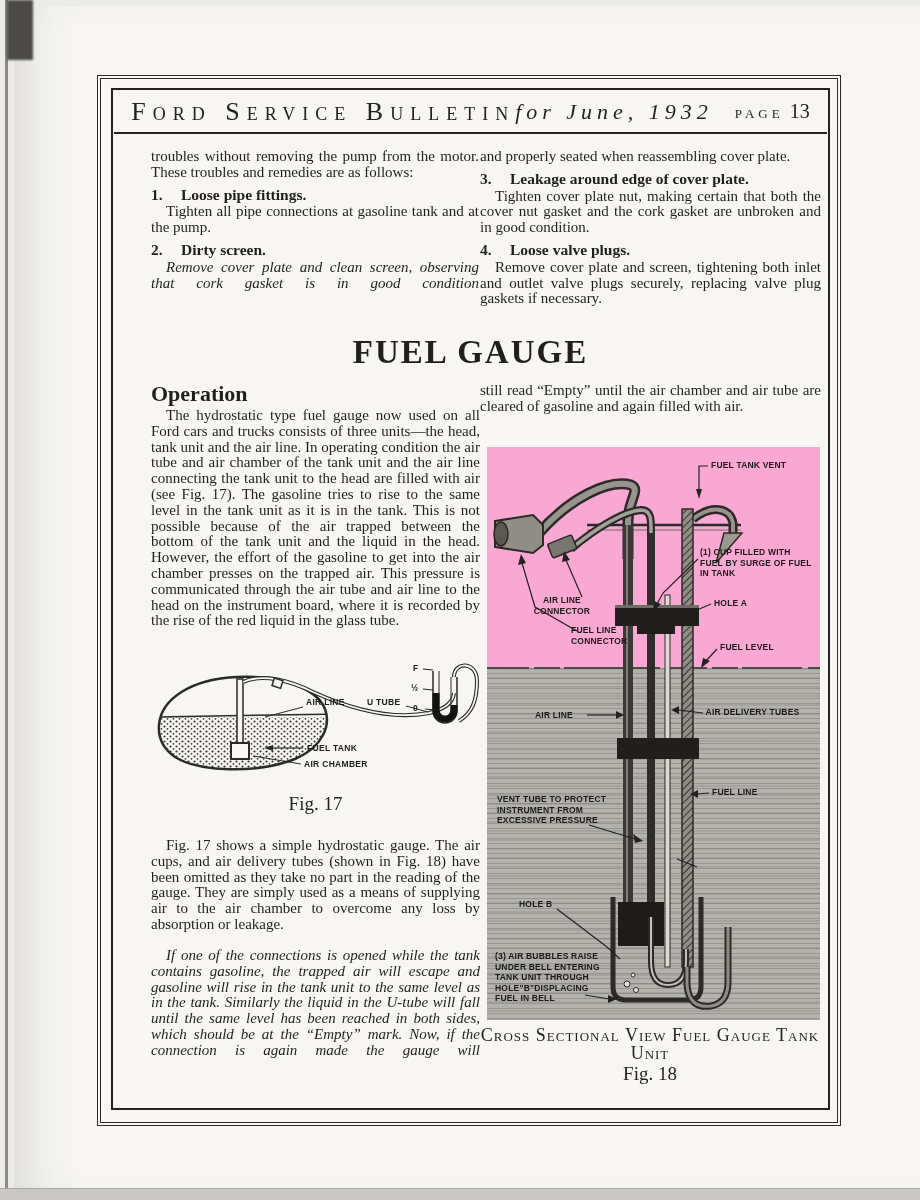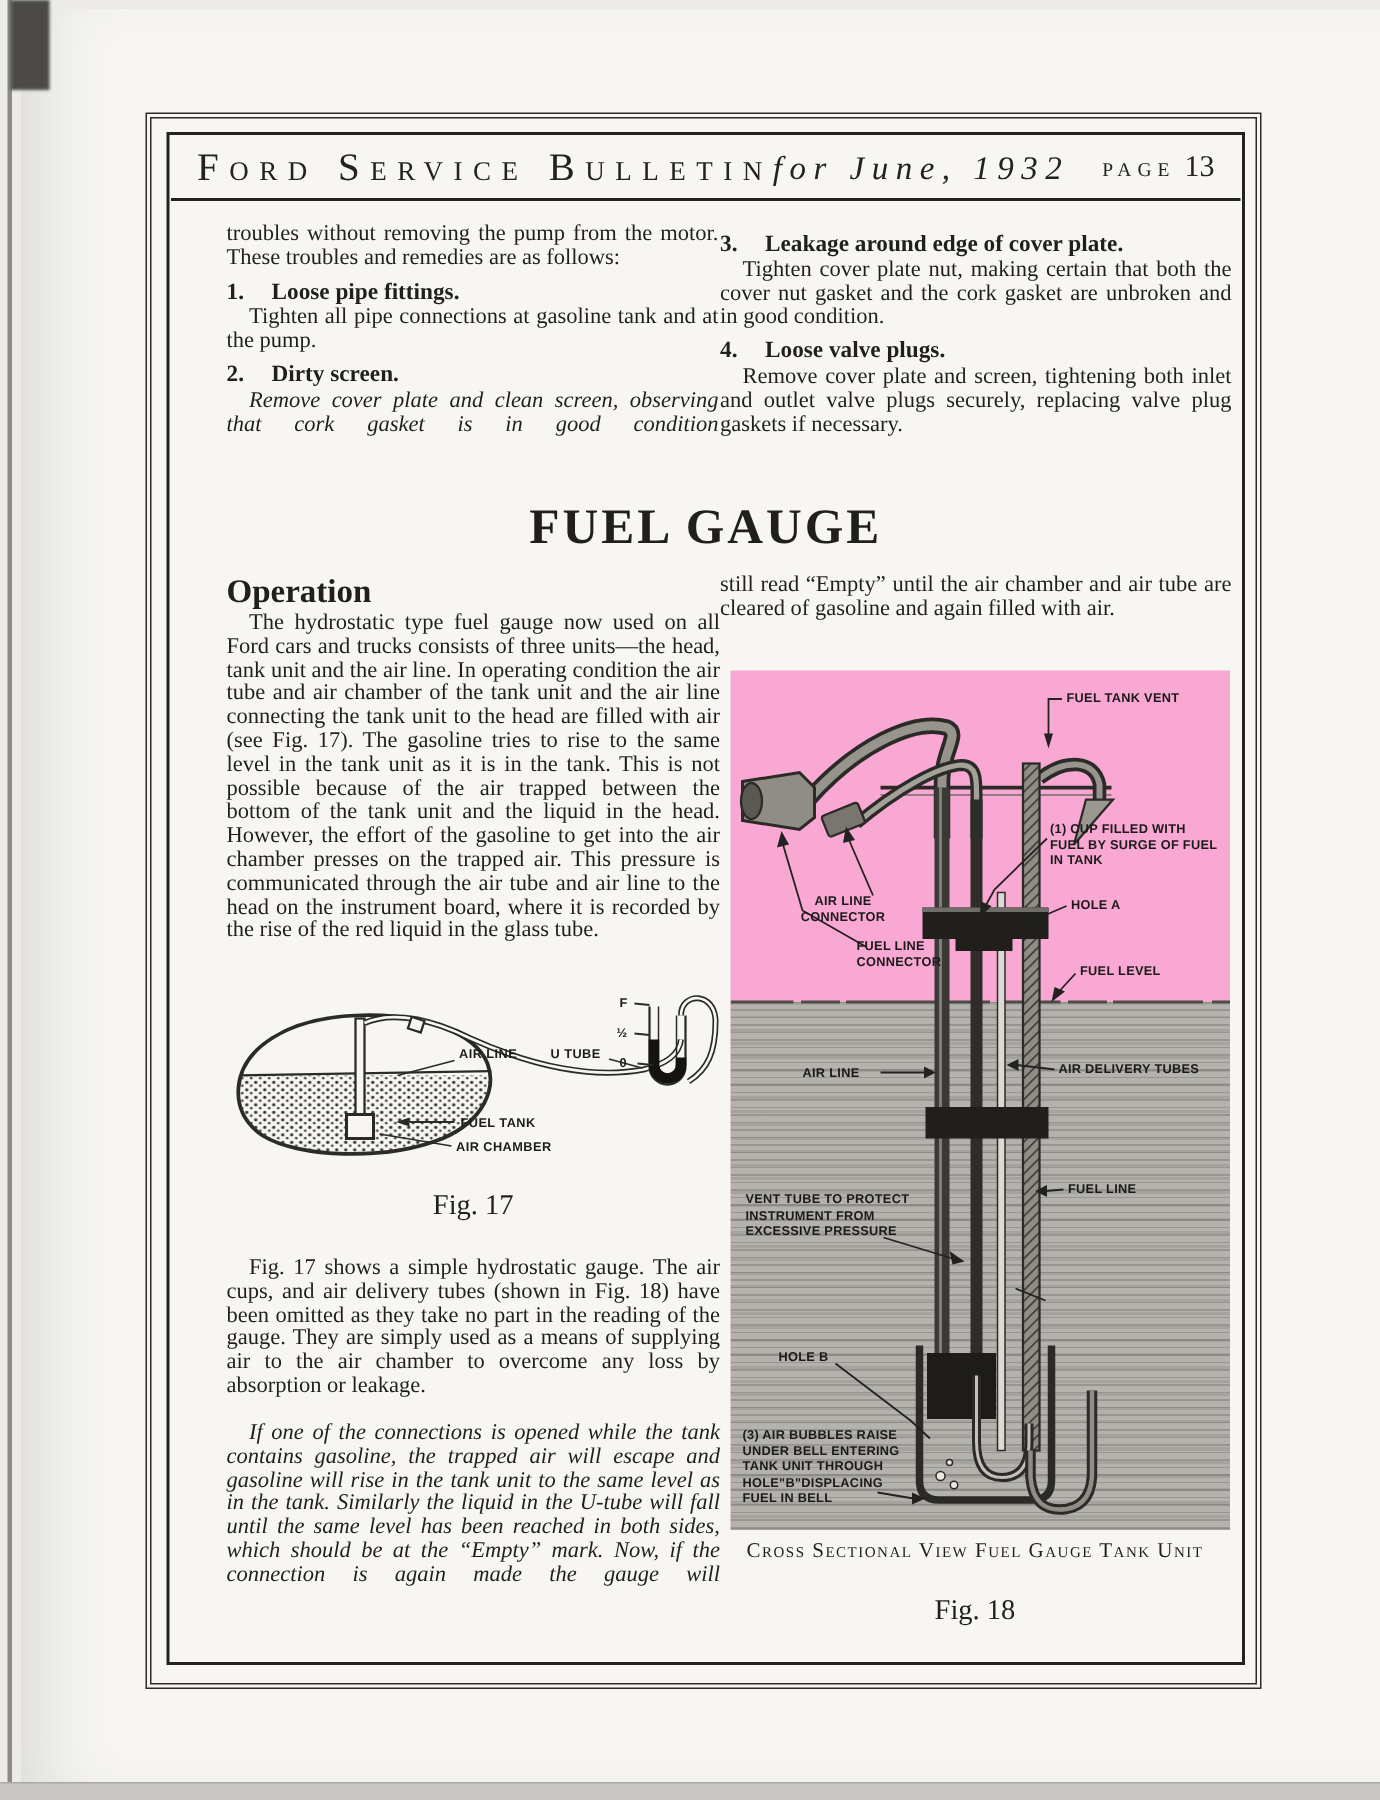--- a/index.html
+++ b/index.html
@@ -25,21 +25,21 @@
   
   .col{position:absolute;font-size:15px;line-height:15.8px;text-align:justify;color:#201f1c;}
   .para{margin:0 0 1px 0;text-indent:15px;}
   .para.ni{text-indent:0;}
   .para.runon{text-align-last:justify;font-style:italic;}
   .item-head{font-weight:bold;font-size:15.5px;margin:6px 0 2px 0;}
   .item-num{display:inline-block;width:30px;}
   .h-fuel{position:absolute;left:111px;top:334px;width:719px;text-align:center;font-weight:bold;font-size:33px;letter-spacing:2px;color:#201f1c;}
   .h-oper{position:absolute;left:151px;top:381px;font-weight:bold;font-size:22px;color:#201f1c;}
   .figcap{position:absolute;text-align:center;font-size:19px;color:#201f1c;}
-  .fig18cap{position:absolute;left:476px;top:1026px;width:348px;text-align:center;font-variant:small-caps;font-size:14px;letter-spacing:1px;line-height:18px;color:#201f1c;}
+  .fig18cap{position:absolute;left:476px;top:1026px;width:348px;text-align:center;font-variant:small-caps;font-size:18px;letter-spacing:1px;line-height:18px;color:#201f1c;}
   .fig18num{position:absolute;left:476px;top:1063px;width:348px;text-align:center;font-size:19px;color:#201f1c;}
   
   .fig17{position:absolute;left:145px;top:655px;width:335px;height:140px;}
   .fig17 .lbl{position:absolute;font-family:"Liberation Sans",sans-serif;font-weight:bold;font-size:8.5px;letter-spacing:.3px;color:#1d1c1a;white-space:nowrap;}
   .fig17 .mark{position:absolute;font-family:"Liberation Sans",sans-serif;font-weight:bold;font-size:8.5px;color:#1d1c1a;}
   
   .fig18{position:absolute;left:487px;top:447px;width:333px;height:573px;background:#f9a8d4;overflow:hidden;}
   .fig18 .fuel{position:absolute;left:0;top:221px;width:333px;height:352px;background:#b4b2ac;
       background-image:repeating-linear-gradient(180deg,rgba(78,76,72,.28) 0 1px,rgba(0,0,0,0) 1px 5px),
                        repeating-linear-gradient(180deg,rgba(120,118,112,.25) 0 2px,rgba(0,0,0,0) 2px 9px);}
@@ -70,20 +70,21 @@
 
   <div class="col" style="left:151px;top:149px;width:328px;">
     <p class="para ni">troubles without removing the pump from the motor.  These troubles and remedies are as follows:</p>
     <div class="item-head"><span class="item-num">1.</span><span>Loose pipe fittings.</span></div>
     <p class="para">Tighten all pipe connections at gasoline tank and at the pump.</p>
     <div class="item-head"><span class="item-num">2.</span><span>Dirty screen.</span></div>
     <p class="para runon">Remove cover plate and clean screen, observing that cork gasket is in good condition</p>
   </div>
 
   <div class="col" style="left:480px;top:149px;width:341px;">
+    <p class="para ni">and properly seated when reassembling cover plate.</p>
     <div class="item-head"><span class="item-num">3.</span><span>Leakage around edge of cover plate.</span></div>
     <p class="para">Tighten cover plate nut, making certain that both the cover nut gasket and the cork gasket are unbroken and in good condition.</p>
     <div class="item-head"><span class="item-num">4.</span><span>Loose valve plugs.</span></div>
     <p class="para">Remove cover plate and screen, tightening both inlet and outlet valve plugs securely, replacing valve plug gaskets if necessary.</p>
   </div>
 
   <div class="h-fuel">FUEL GAUGE</div>
   <div class="h-oper">Operation</div>
 
   <div class="col" style="left:151px;top:408px;width:329px;">

